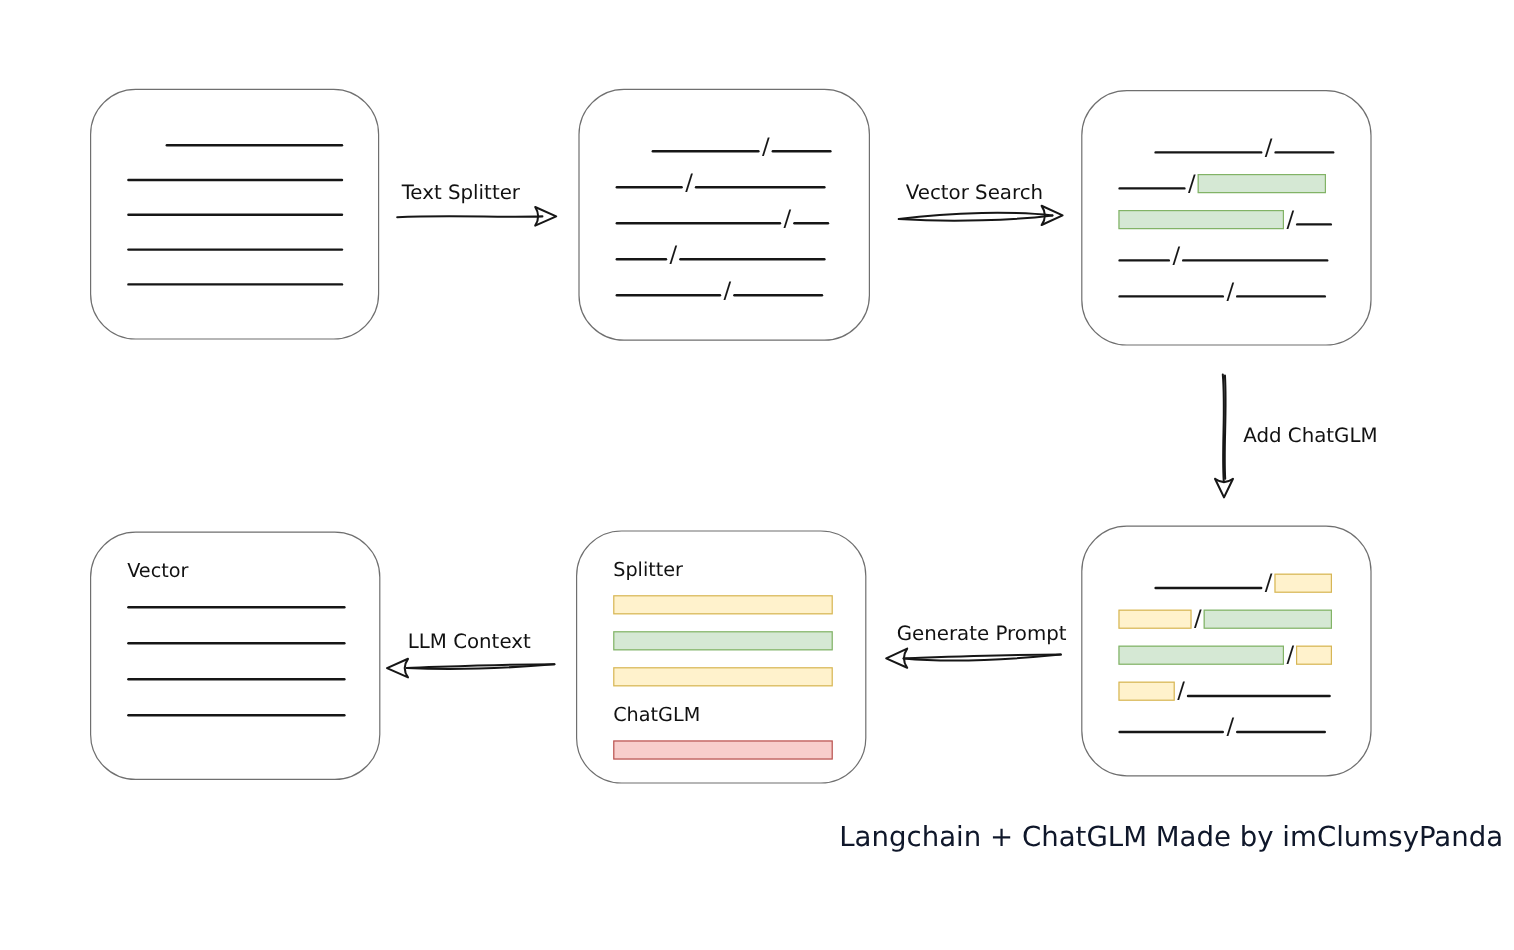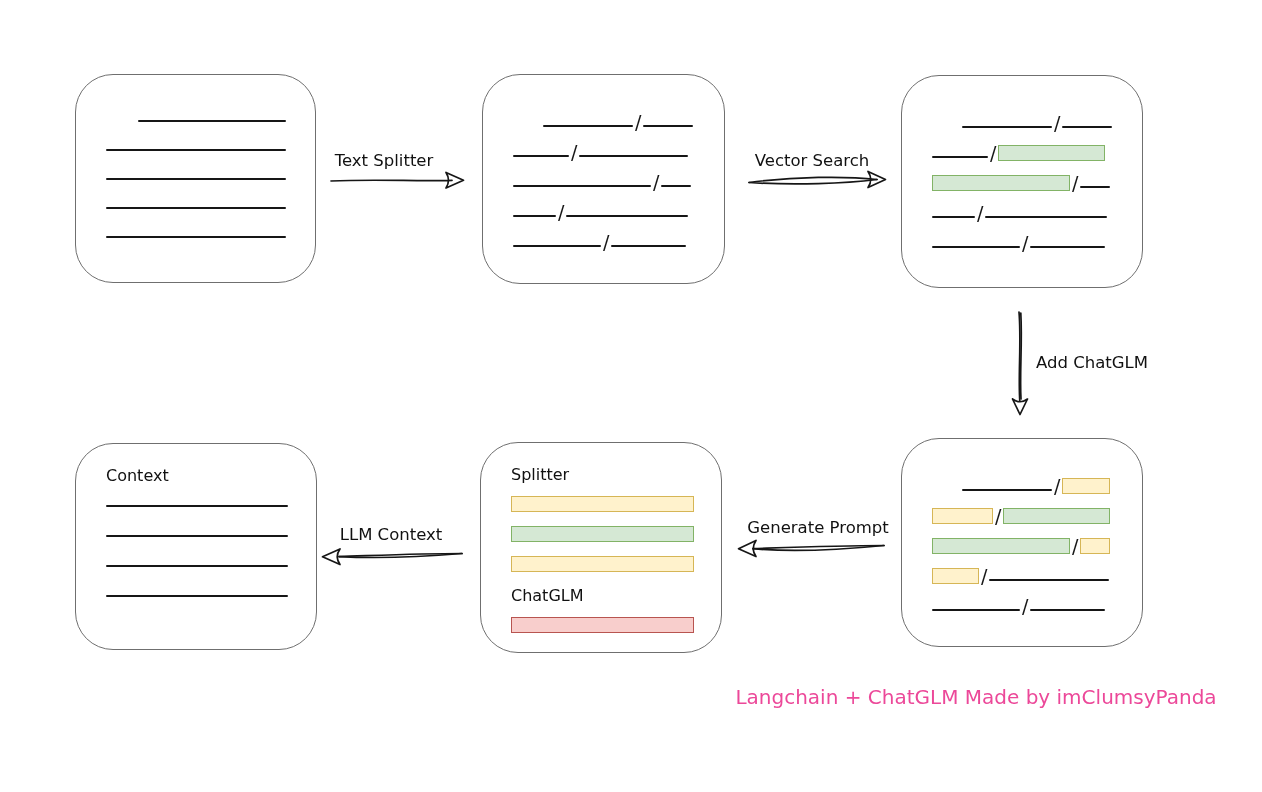--- a/index.html
+++ b/index.html
@@ -27,21 +27,21 @@
   .stack .bar{margin-bottom:14px;}
   .stack .bar + .stack-label{margin-top:4px;}
   .stack .stack-label + .seg-line{margin-top:20px;}
   .stack .seg-line{margin-bottom:28px;}
   .arrow-label{
     position:absolute;font-size:16.5px;line-height:20px;white-space:nowrap;color:#111;
   }
   .centered{transform:translateX(-50%);}
   .caption{
     position:absolute;left:976px;top:685px;transform:translateX(-50%);
-    font-size:20px;white-space:nowrap;color:#ec4899;
+    font-size:23px;white-space:nowrap;color:#0f172a;
   }
   svg.arrows{position:absolute;left:0;top:0;pointer-events:none;}
   svg.arrows g{stroke:var(--line,#161616);stroke-width:1.7;fill:none;stroke-linecap:round;stroke-linejoin:round;}
 </style>
 </head>
 <body>
 
 <svg class="arrows" width="1262" height="792" viewBox="0 0 1262 792">
   <g>
     <path d="M331,181 C375,179 420,181.5 452,180.3"></path>
@@ -144,21 +144,21 @@
       <div class="row">
         <div class="seg-line" style="width: 88px;"></div>
         <span class="slash">/</span>
         <div class="seg-line" style="width: 75px;"></div>
       </div>
     </div>
 </div>
 
 <div class="box" style="left:75px;top:443px;width:242px;height:207px;">
   <div class="stack">
-      <div class="stack-label">Context</div>
+      <div class="stack-label">Vector</div>
       <div class="seg-line" style="width: 182px;"></div>
       <div class="seg-line" style="width: 182px;"></div>
       <div class="seg-line" style="width: 182px;"></div>
       <div class="seg-line" style="width: 182px;"></div>
     </div>
 </div>
 
 <div class="box" style="left:480px;top:442px;width:242px;height:211px;">
   <div class="stack">
       <div class="stack-label">Splitter</div>

